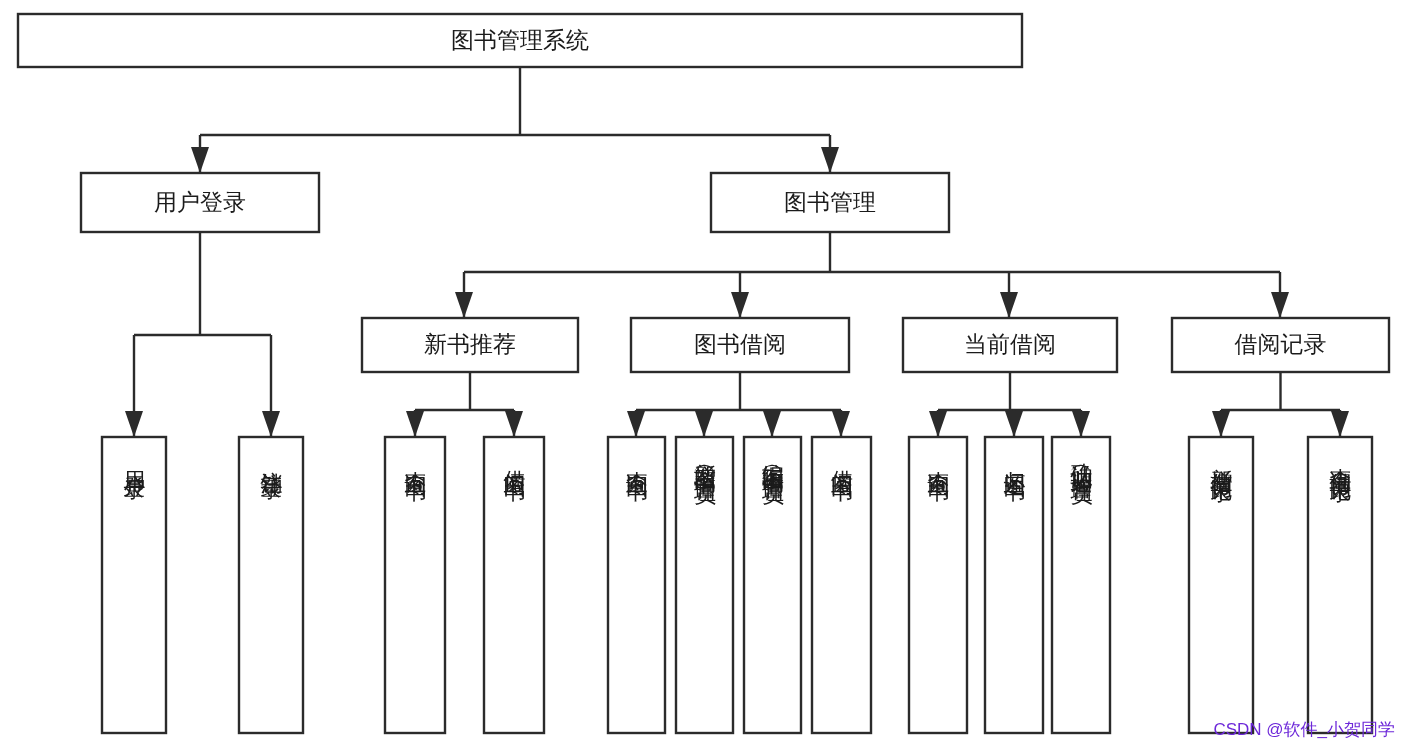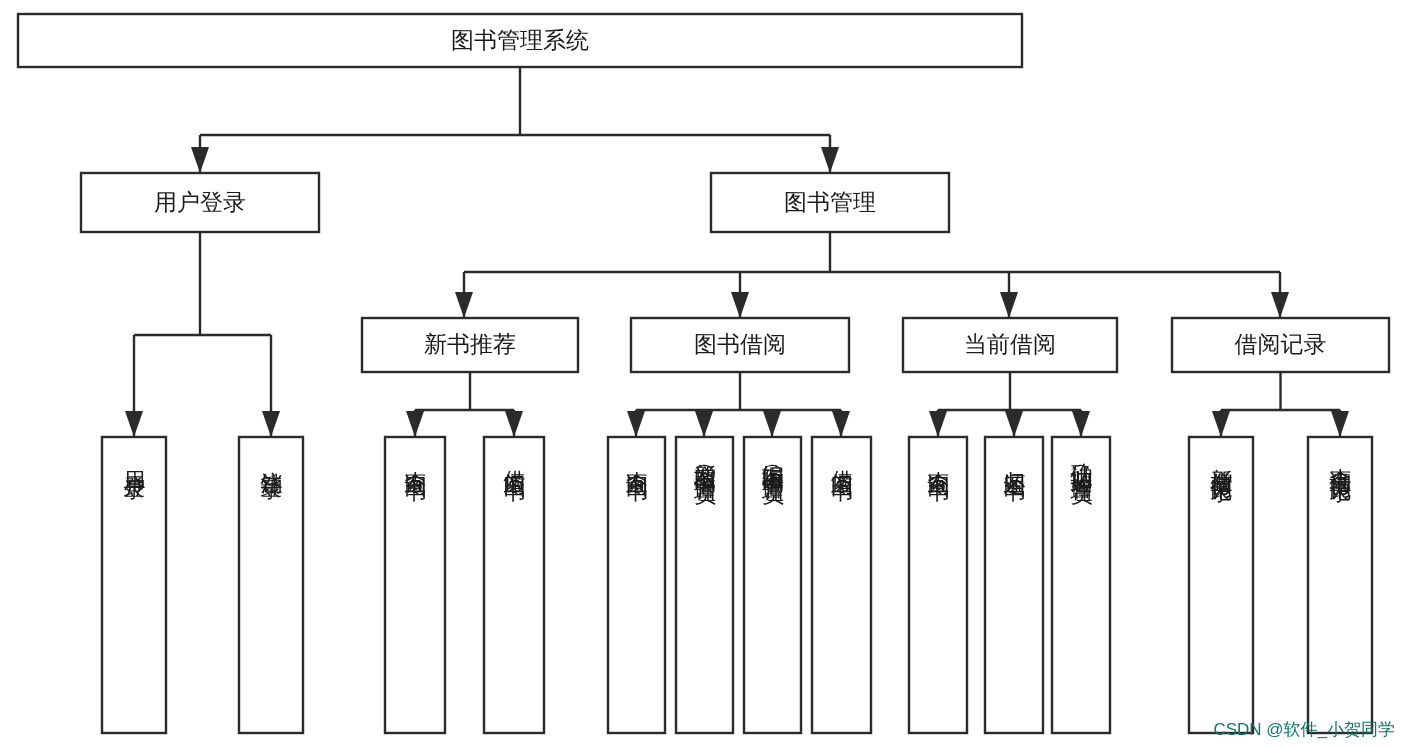--- a/index.html
+++ b/index.html
@@ -57,21 +57,21 @@
   .arrow-head {
     fill: #2b2b2b;
     stroke: none;
   }
   .watermark {
     position: absolute;
     right: 10px;
     bottom: 6px;
     font-family: "Liberation Sans", "DejaVu Sans", sans-serif;
     font-size: 17px;
-    color: #0f766e;
+    color: #6d28d9;
     white-space: nowrap;
     user-select: none;
   }
 </style>
 </head>
 <body>
 
 <div id="diagram-root">
 
   <svg id="flow-svg" viewBox="0 0 1405 747">

